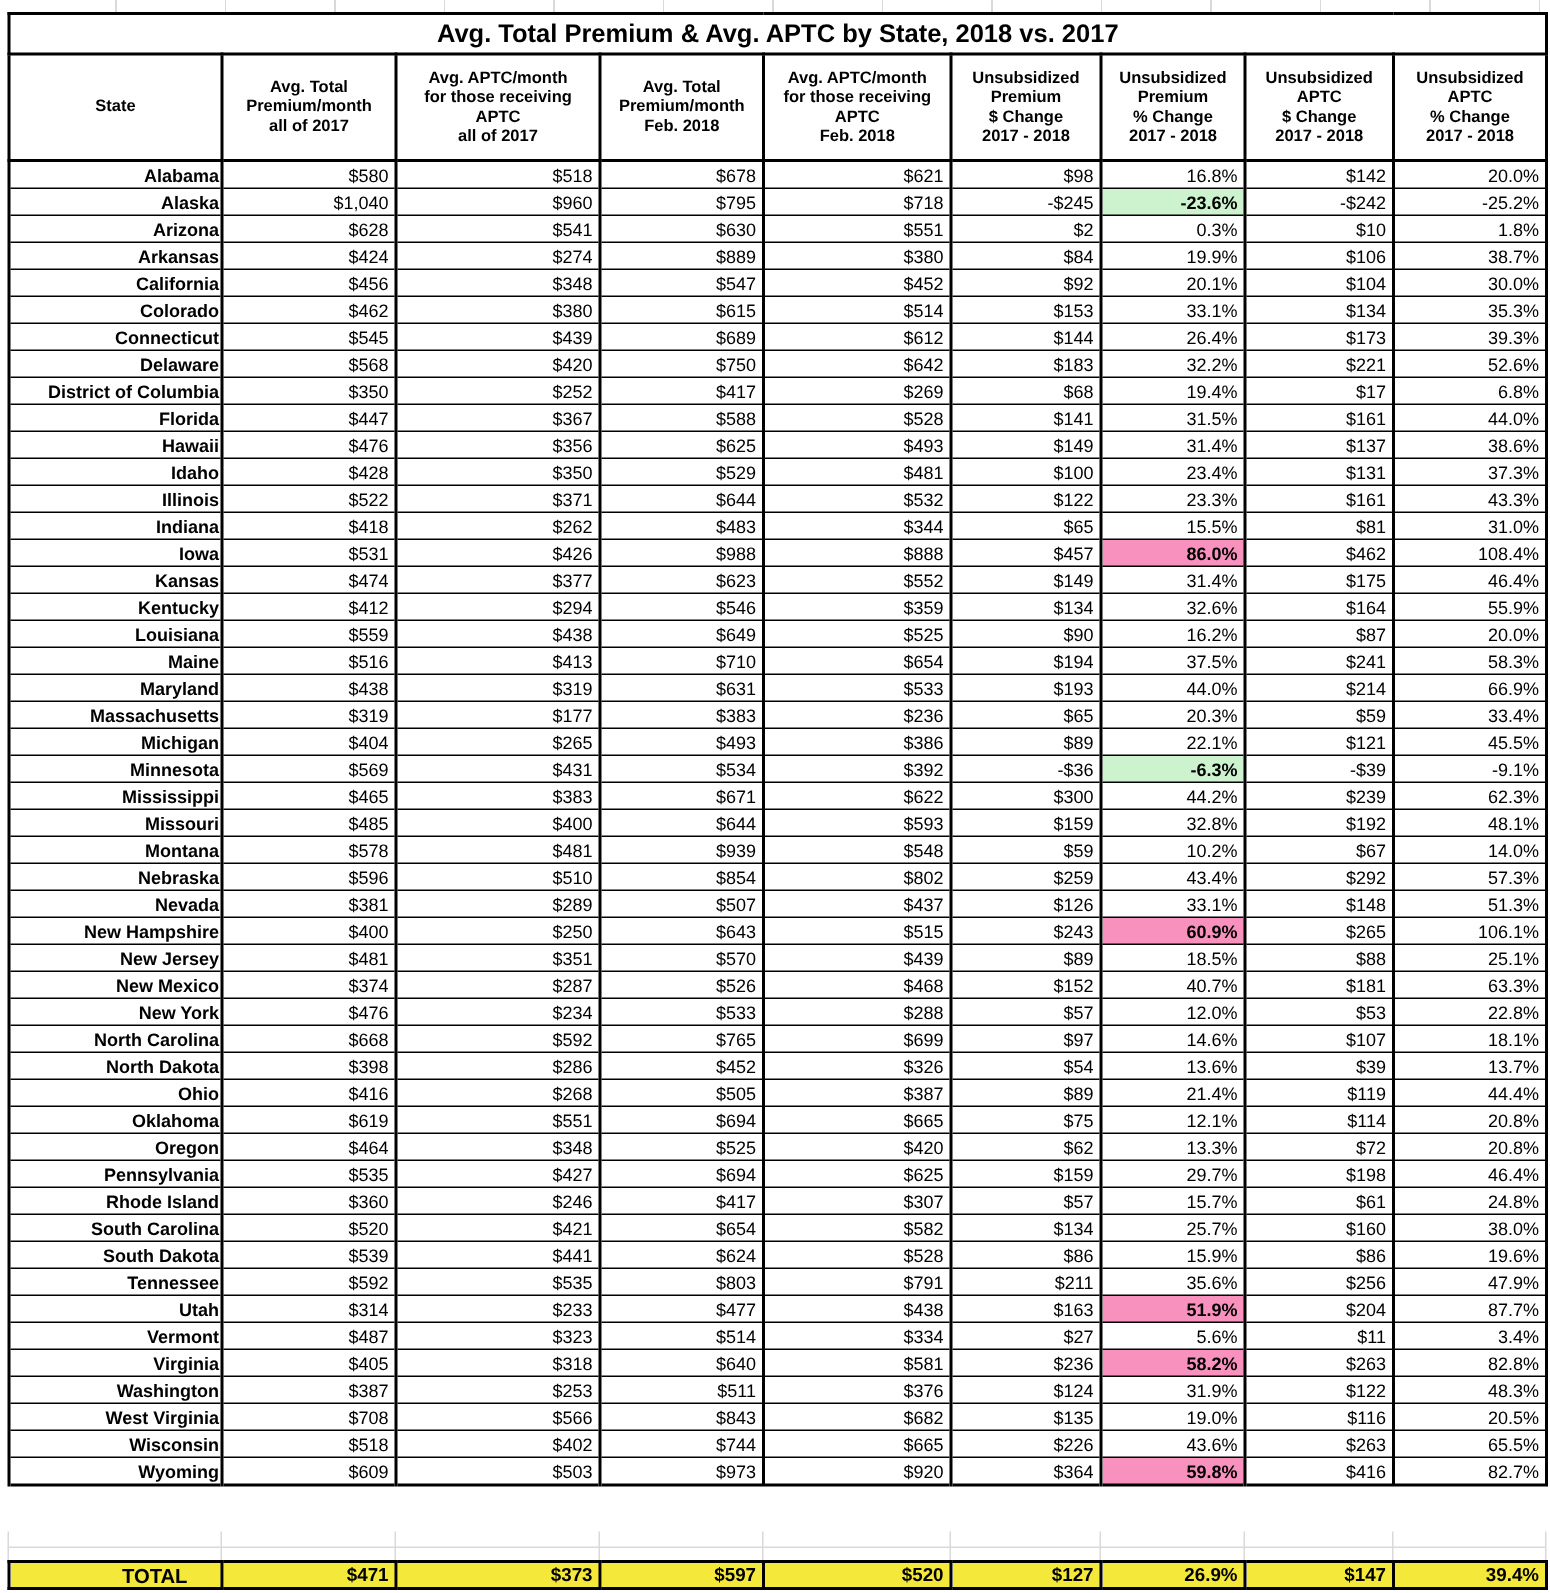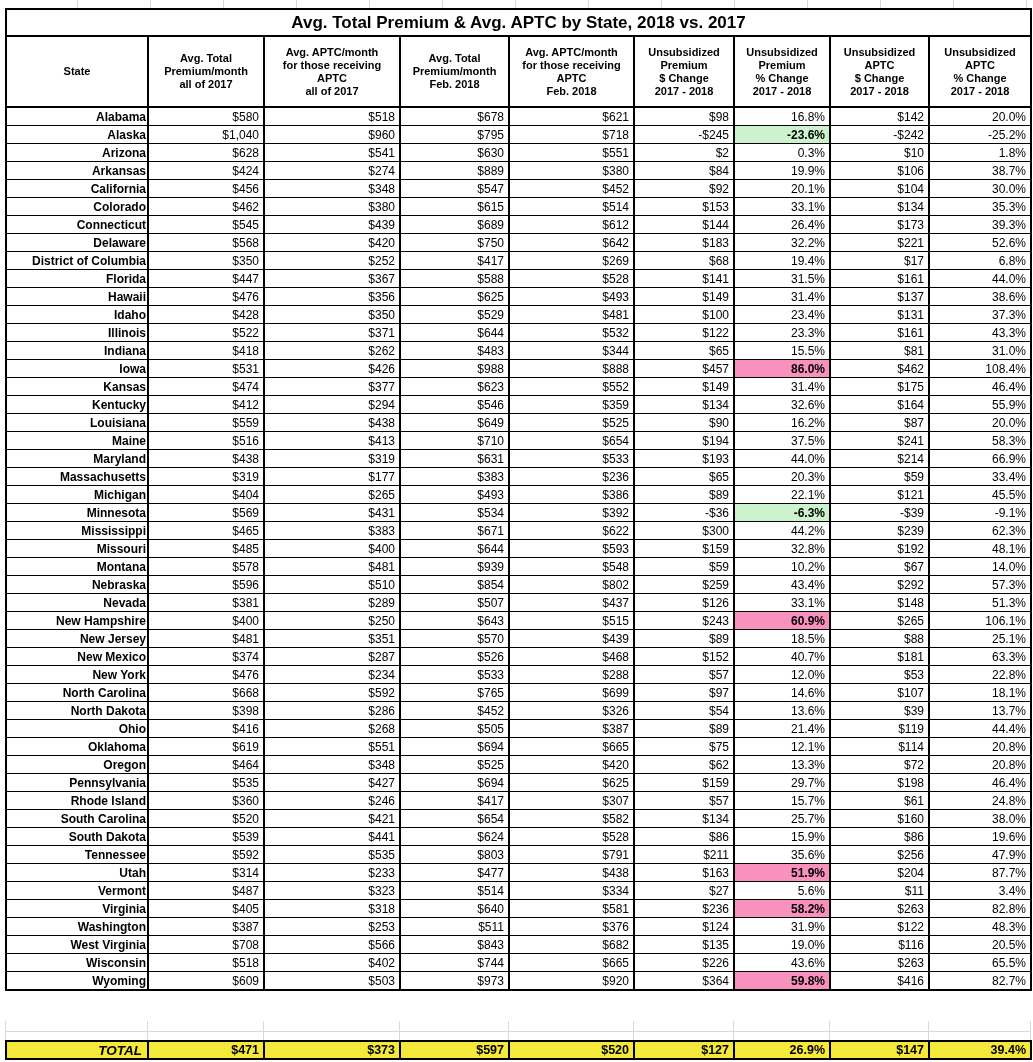--- a/index.html
+++ b/index.html
@@ -99,22 +99,21 @@
     height: 16px;
     font-size: 12.5px;
     font-weight: bold;
     text-align: right;
     padding: 0 4px 0 0;
     white-space: nowrap;
     overflow: hidden;
   }
   table.total td.total-label {
     font-size: 13.5px;
-    padding-right: 5px;
-    font-style: italic;
+    padding-right: 22px;
   }
 </style>
 </head>
 <body>
 
 <div class="grid-sliver"></div>
 
 <table class="main">
   <colgroup id="main-colgroup">
       <col style="width: 142px;">

